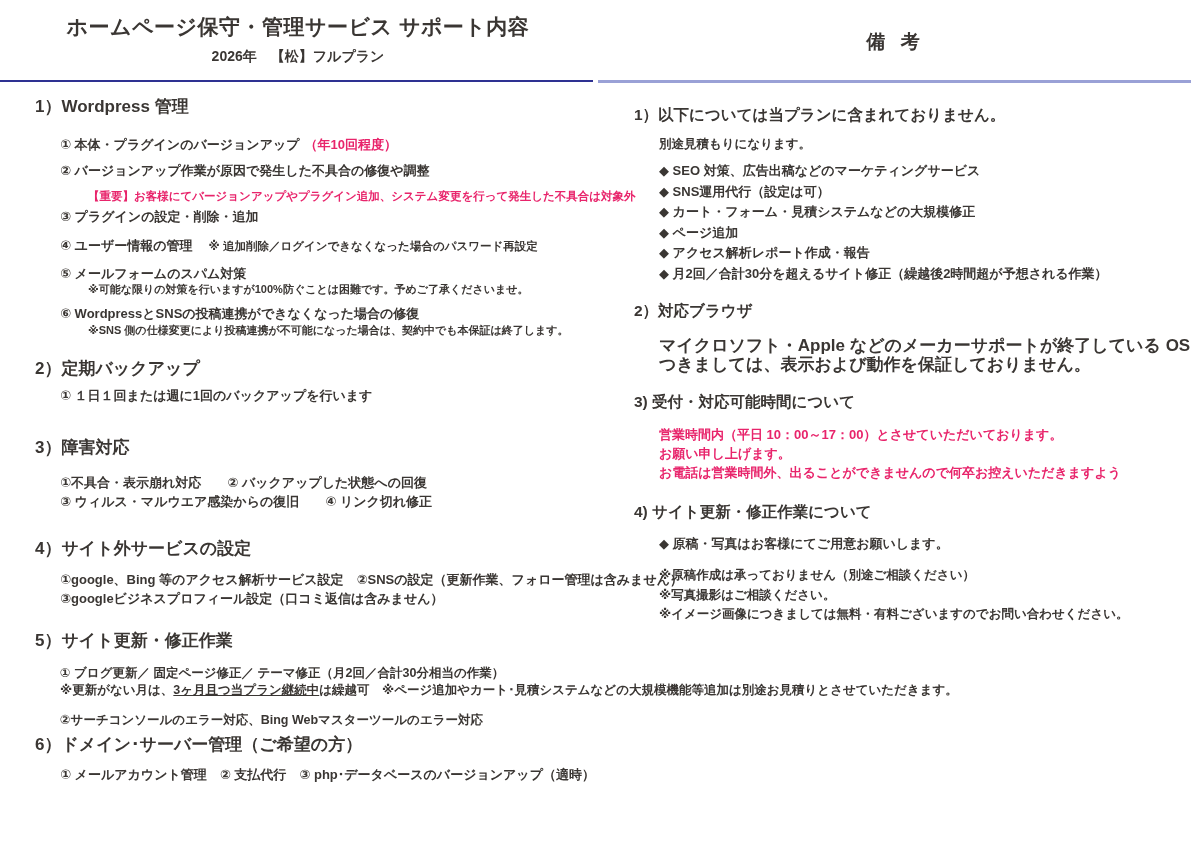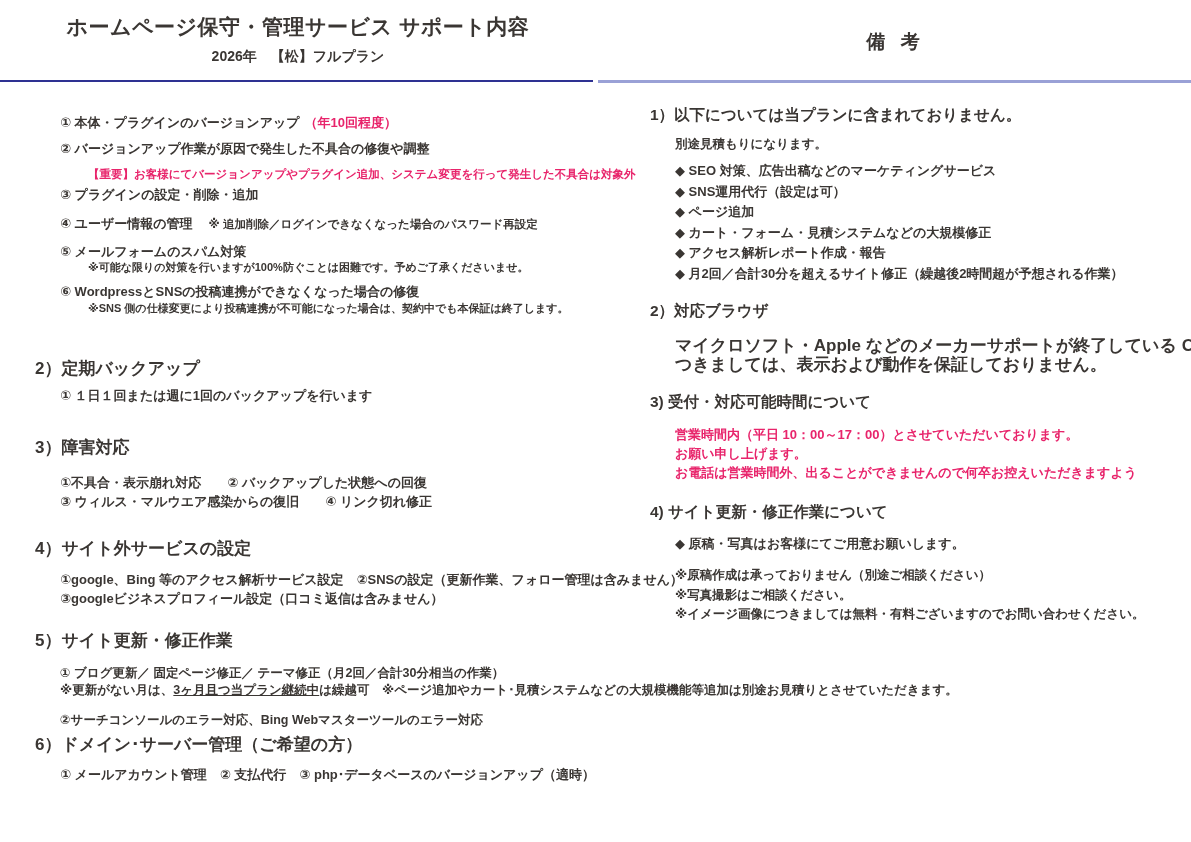--- a/index.html
+++ b/index.html
@@ -19,21 +19,21 @@
   .title-block h1{margin:0;font-size:21px;line-height:26px;letter-spacing:.5px;}
   .subtitle{font-size:14px;line-height:16px;margin-top:8px;}
   .remarks-block{position:absolute;left:600px;top:31px;width:591px;text-align:center;}
   .remarks-block h2{margin:0;font-size:19px;line-height:22px;letter-spacing:5px;}
   .divider{position:absolute;top:80px;}
   .divider-left{left:0;width:593px;height:2px;background:var(--divider-left);}
   .divider-right{left:598px;width:593px;height:3px;background:var(--divider-right);}
   
   section{position:absolute;white-space:nowrap;}
   .lsec{left:35px;}
-  .rsec{left:650px;}
+  .rsec{left:634px;}
   section h3{margin:0;font-size:17px;line-height:22px;}
   .rsec h3{font-size:15.5px;line-height:20px;}
   .ind{padding-left:25px;}
   .ind2{padding-left:53px;}
   .item{font-size:13px;line-height:16px;}
   .sm{font-size:11px;line-height:14px;}
   .sm2{font-size:11.5px;line-height:15px;}
   .md{font-size:12.5px;line-height:16px;}
   .pink{color:var(--accent-pink);}
   .ul{text-decoration:underline;}
@@ -70,20 +70,21 @@
     <h1>ホームページ保守・管理サービス サポート内容</h1>
     <div class="subtitle">2026年　【松】フルプラン</div>
   </div>
   <div class="remarks-block">
     <h2>備 考</h2>
   </div>
   <div class="divider divider-left"></div>
   <div class="divider divider-right"></div>
 
   <section id="sec1" class="lsec">
+    <h3>1）Wordpress 管理</h3>
     <div class="item ind l1">
       <span>① 本体・プラグインのバージョンアップ</span><span class="pink gap">（年10回程度）</span>
     </div>
     <div class="item ind l2">② バージョンアップ作業が原因で発生した不具合の修復や調整</div>
     <div class="sm2 ind2 pink l3">【重要】お客様にてバージョンアップやプラグイン追加、システム変更を行って発生した不具合は対象外</div>
     <div class="item ind l4">③ プラグインの設定・削除・追加</div>
     <div class="item ind l5">
       <span>④ ユーザー情報の管理</span><span class="sm2 gap-wide">※ 追加削除／ログインできなくなった場合のパスワード再設定</span>
     </div>
     <div class="item ind l6">⑤ メールフォームのスパム対策</div>
@@ -122,22 +123,22 @@
     <h3>6）ドメイン･サーバー管理（ご希望の方）</h3>
     <div class="item ind l1">① メールアカウント管理　② 支払代行　③ php･データベースのバージョンアップ（適時）</div>
   </section>
 
   <section id="rsec1" class="rsec">
     <h3>1）以下については当プランに含まれておりません。</h3>
     <div class="md ind sub">別途見積もりになります。</div>
     <div class="ind blts">
       <div class="blt">◆ SEO 対策、広告出稿などのマーケティングサービス</div>
       <div class="blt">◆ SNS運用代行（設定は可）</div>
+      <div class="blt">◆ カート・フォーム・見積システムなどの大規模修正</div>
       <div class="blt">◆ ページ追加</div>
-      <div class="blt">◆ カート・フォーム・見積システムなどの大規模修正</div>
       <div class="blt">◆ アクセス解析レポート作成・報告</div>
       <div class="blt">◆ 月2回／合計30分を超えるサイト修正（繰越後2時間超が予想される作業）</div>
     </div>
   </section>
 
   <section id="rsec2" class="rsec">
     <h3>2）対応ブラウザ</h3>
     <div class="ind body">
       <div>マイクロソフト・Apple などのメーカーサポートが終了している OS、ブラウザに</div>
       <div>つきましては、表示および動作を保証しておりません。</div>

